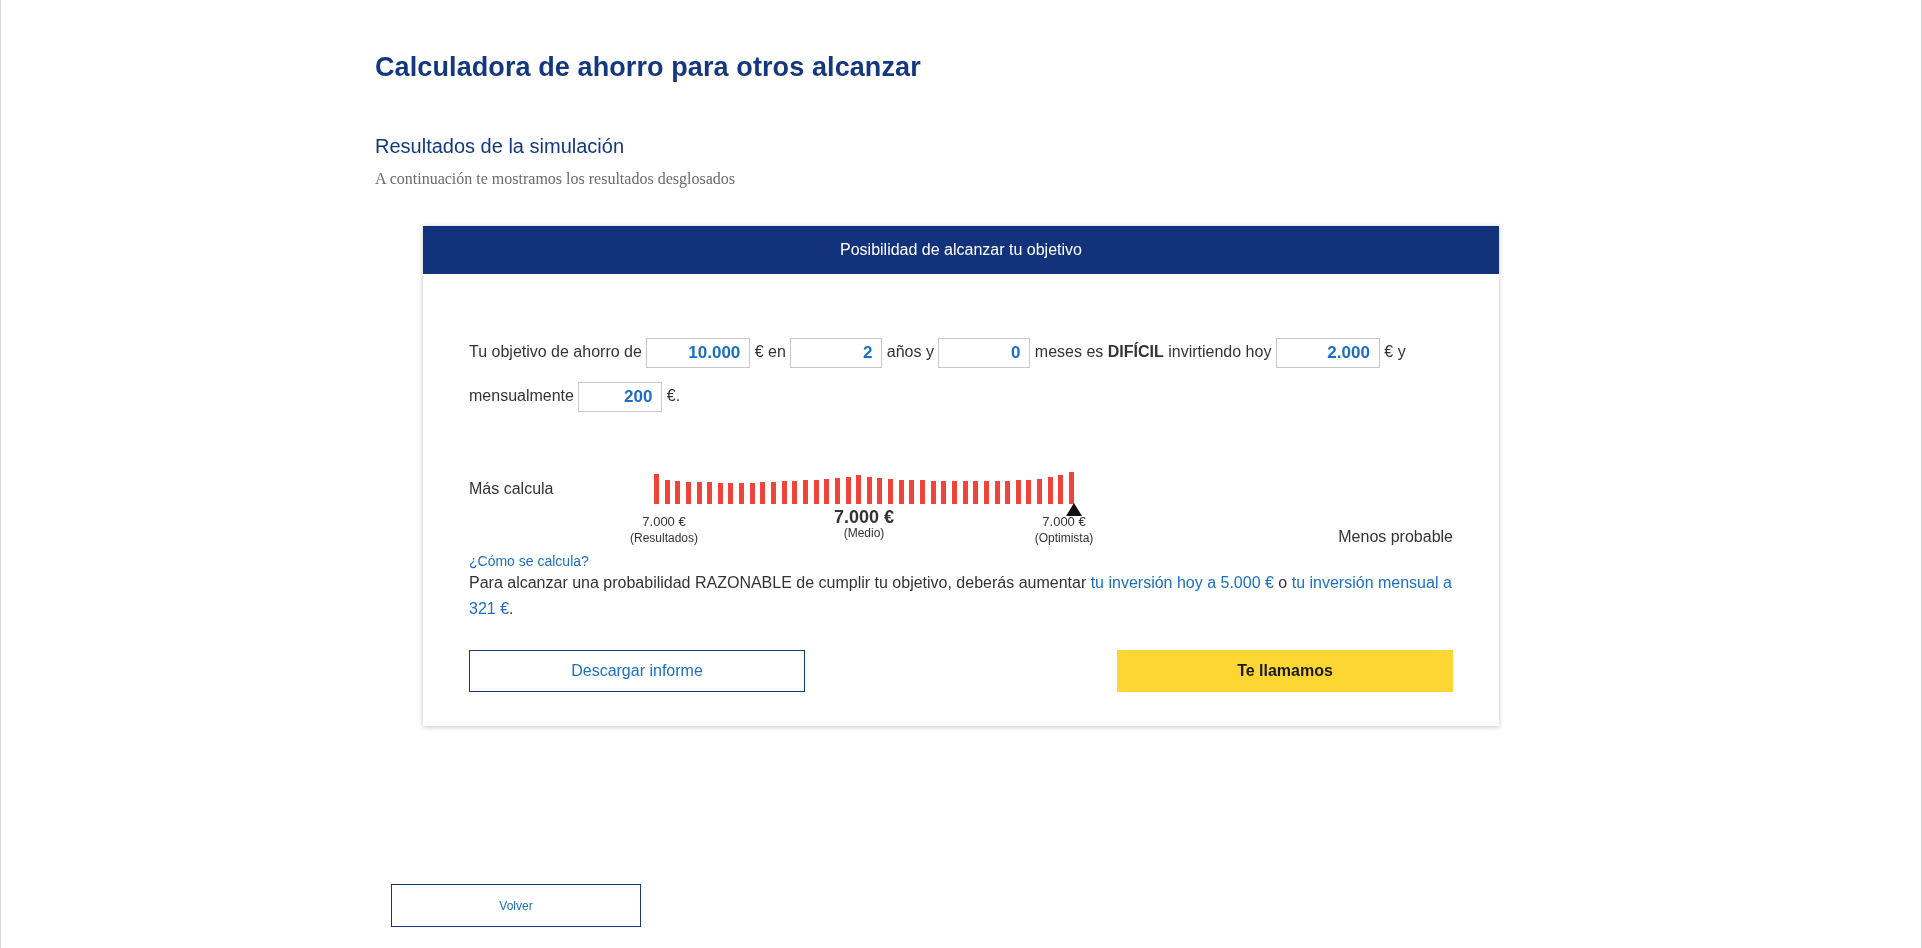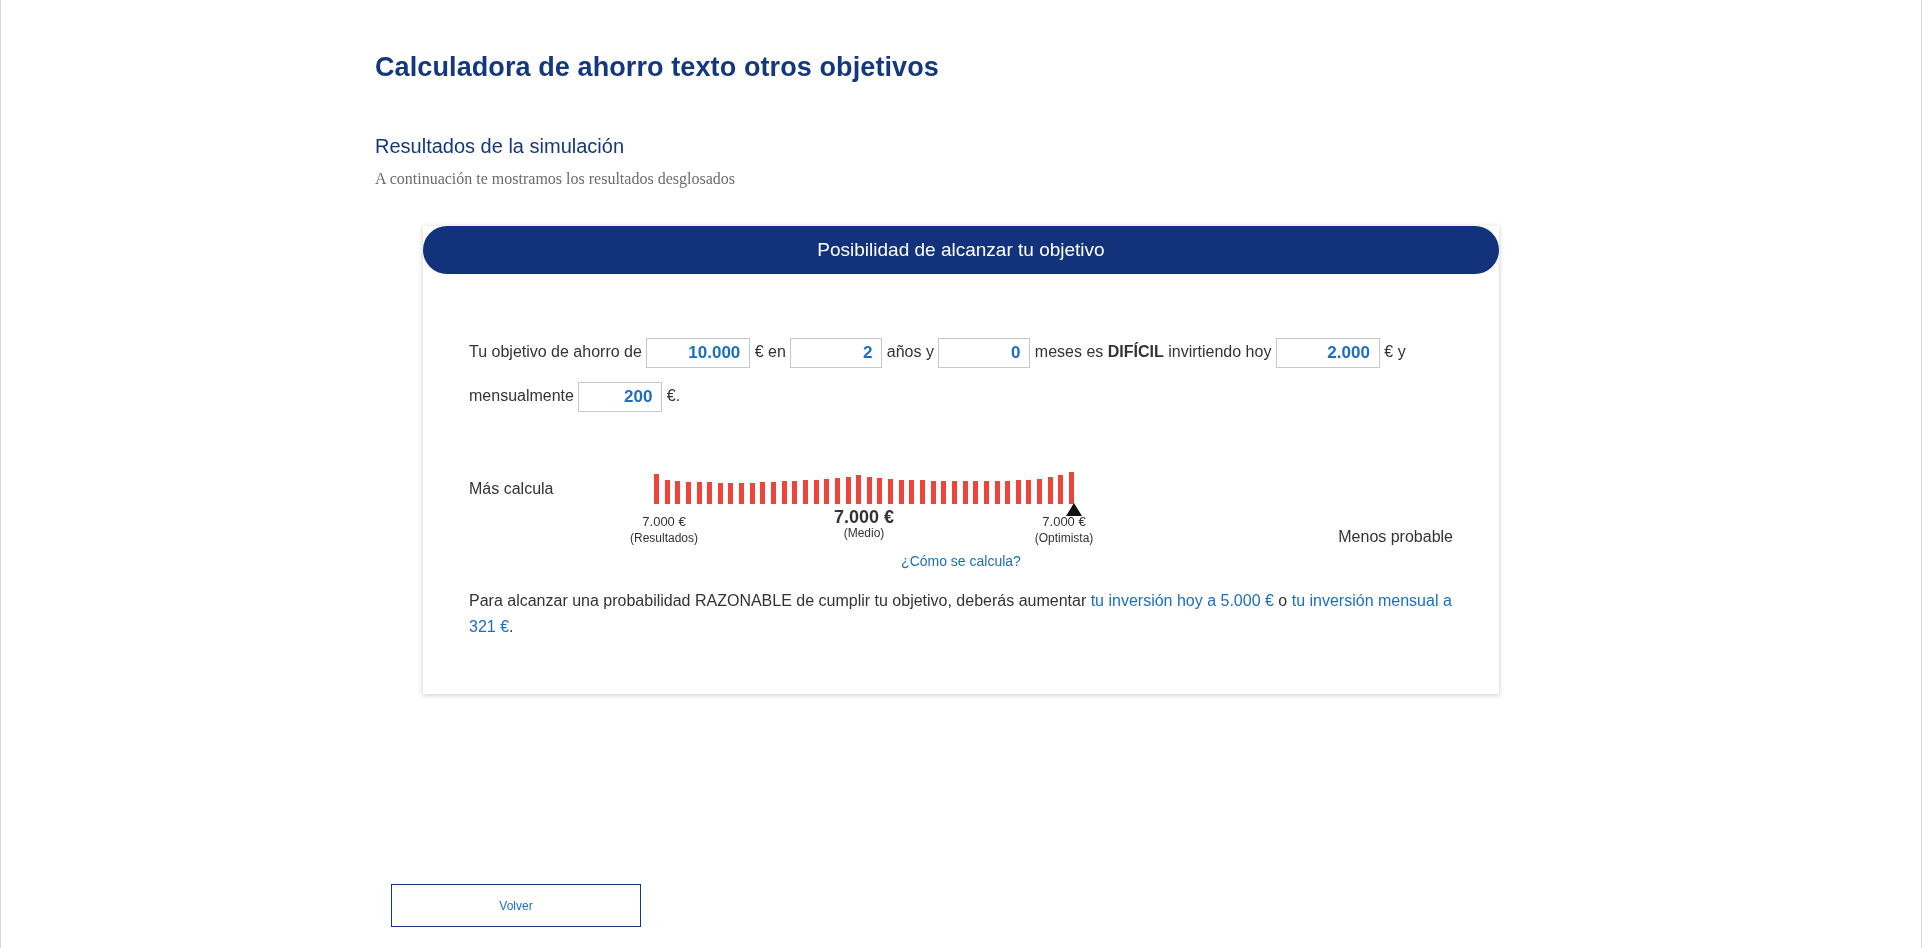--- a/index.html
+++ b/index.html
@@ -64,22 +64,21 @@
     box-shadow: 0 1px 5px rgba(0,0,0,0.22);
   }
 
   .card-header {
     background: #12337c;
     color: #ffffff;
     height: 48px;
     display: flex;
     align-items: center;
     justify-content: center;
-    font-size: 19px;
-    border-radius: 24px;
+    font-size: 16px;
   }
 
   .card-body {
     padding: 56px 46px 34px 46px;
   }
 
   .sentence {
     font-size: 16px;
     color: #333333;
     line-height: 44px;
@@ -153,23 +152,22 @@
     text-align: center;
     line-height: 16px;
   }
   .scale-pess { left: 140px; top: 60px; width: 110px; }
   .scale-med  { left: 325px; top: 55px; width: 140px; }
   .scale-med .big { font-size: 18px; font-weight: bold; display: block; }
   .scale-opt  { left: 540px; top: 60px; width: 110px; }
   .scale-sub { color: #333; font-size: 12px; }
 
   .how-link {
-    text-align: center;
+    text-align: left;
     margin-top: -12px;
-    margin-bottom: 18px;
   }
   .how-link a {
     color: #1a6fc4;
     font-size: 14px;
     text-decoration: none;
   }
 
   .para {
     font-size: 16px;
     color: #333333;
@@ -224,21 +222,21 @@
     font-family: "Liberation Sans", sans-serif;
   }
 </style>
 </head>
 <body>
 
 <div class="page">
   <div class="page-edge-left"></div>
   <div class="page-edge-right"></div>
 
-  <h1 class="title">Calculadora de ahorro texto otros objetivos</h1>
+  <h1 class="title">Calculadora de ahorro para otros alcanzar</h1>
   <h2 class="subtitle">Resultados de la simulación</h2>
   <div class="subtitle-desc">A continuación te mostramos los resultados desglosados</div>
 
   <div class="card">
     <div class="card-header">Posibilidad de alcanzar tu objetivo</div>
     <div class="card-body">
 
       <div class="sentence">
         <span>Tu objetivo de ahorro de</span>
         <input class="num-input w-goal" type="text" value="10.000" style="">
@@ -320,18 +318,22 @@
 
       <div class="how-link">
         <a href="#">¿Cómo se calcula?</a>
       </div>
 
 
       <p class="para">
         <span>Para alcanzar una probabilidad RAZONABLE de cumplir tu objetivo, deberás aumentar </span><a href="#">tu inversión hoy a 5.000 €</a><span> o </span><a href="#">tu inversión mensual a 321 €</a><span>.</span>
       </p>
 
+      <div class="btn-row">
+        <div class="btn btn-outline">Descargar informe</div>
+        <div class="btn btn-yellow">Te llamamos</div>
+      </div>
 
     </div>
   </div>
 
   <div class="back-btn">Volver</div>
 </div>
 
 </body></html>

